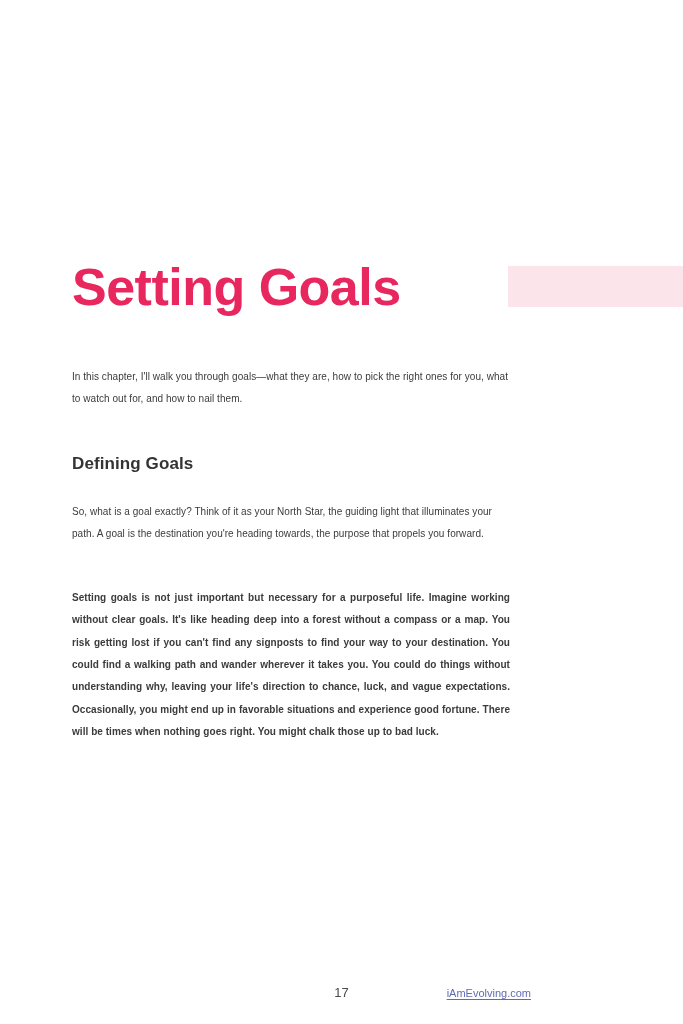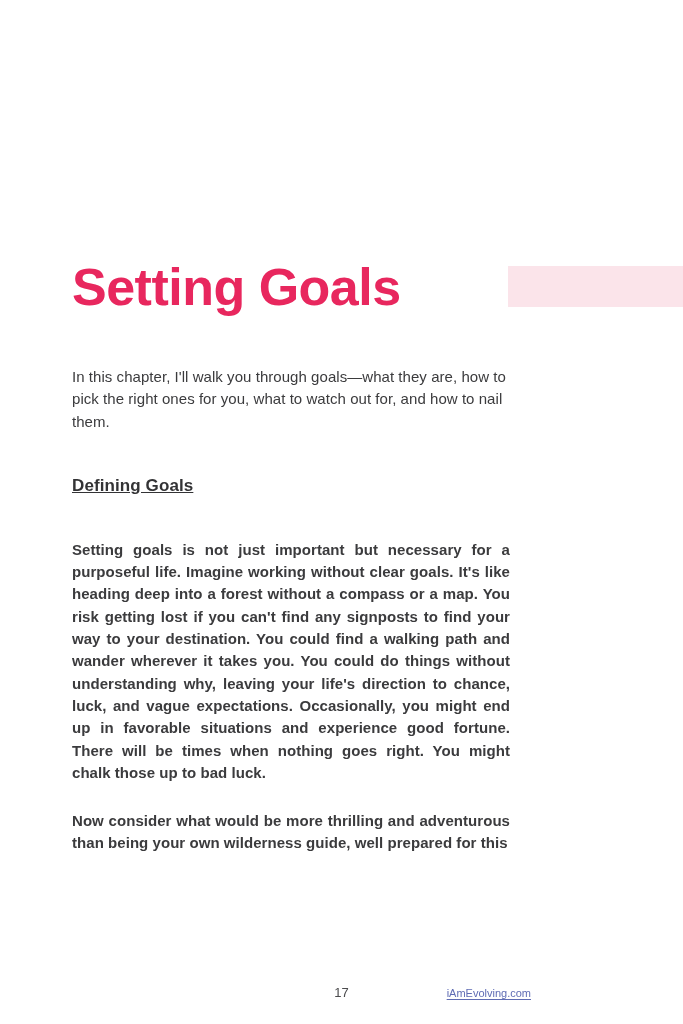--- a/index.html
+++ b/index.html
@@ -53,40 +53,39 @@
   
   .content {
     position: absolute;
     left: 72px;
     top: 366px;
     width: 438px;
   }
 
   .para {
     margin: 0 0 26px 0;
-    font-size: 15px;
+    font-size: 10px;
     line-height: 22.3px;
     color: #3b3b3d;
     letter-spacing: 0.05px;
   }
 
   .para.justify {
     text-align: justify;
     text-justify: inter-word;
     font-weight: bold;
   }
 
   .section-heading {
     margin: 0 0 26px 0;
     font-size: 17px;
     font-weight: 600;
     line-height: 22px;
     color: #333335;
     letter-spacing: 0.1px;
-    text-decoration: underline;
   }
 
   .spacer-before-heading {
     height: 16px;
   }
 
   
   .footer {
     position: absolute;
     left: 0;
@@ -129,27 +128,27 @@
   </div>
 
   <div class="content">
 
     <p class="para">In this chapter, I'll walk you through goals—what they are, how to pick the right ones for you, what to watch out for, and how to nail them.</p>
 
     <div class="spacer-before-heading"></div>
 
     <h2 class="section-heading">Defining Goals</h2>
 
+    <p class="para">So, what is a goal exactly? Think of it as your North Star, the guiding light that illuminates your path. A goal is the destination you're heading towards, the purpose that propels you forward.</p>
 
     <div class="spacer-before-heading"></div>
 
 
     <p class="para justify">Setting goals is not just important but necessary for a purposeful life. Imagine working without clear goals. It's like heading deep into a forest without a compass or a map. You risk getting lost if you can't find any signposts to find your way to your destination. You could find a walking path and wander wherever it takes you. You could do things without understanding why, leaving your life's direction to chance, luck, and vague expectations. Occasionally, you might end up in favorable situations and experience good fortune. There will be times when nothing goes right. You might chalk those up to bad luck.</p>
 
-    <p class="para justify">Now consider what would be more thrilling and adventurous than being your own wilderness guide, well prepared for this</p>
 
   </div>
 
   <div class="footer">
     <div class="page-number">17</div>
     <a class="site-link" href="#">iAmEvolving.com</a>
   </div>
 
 </div>
 

